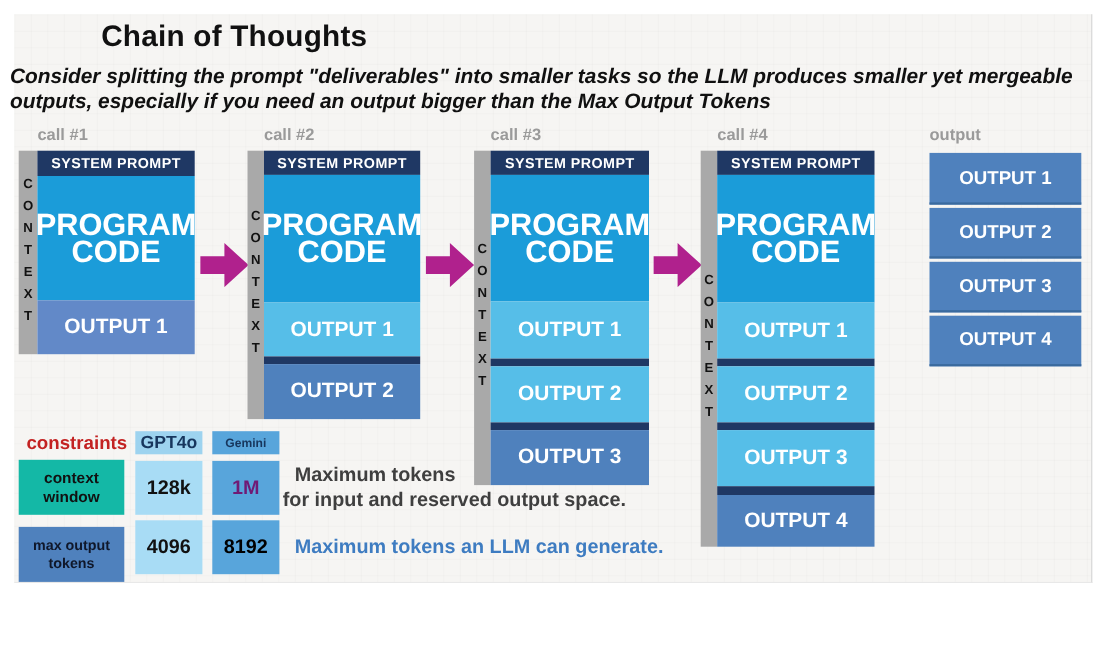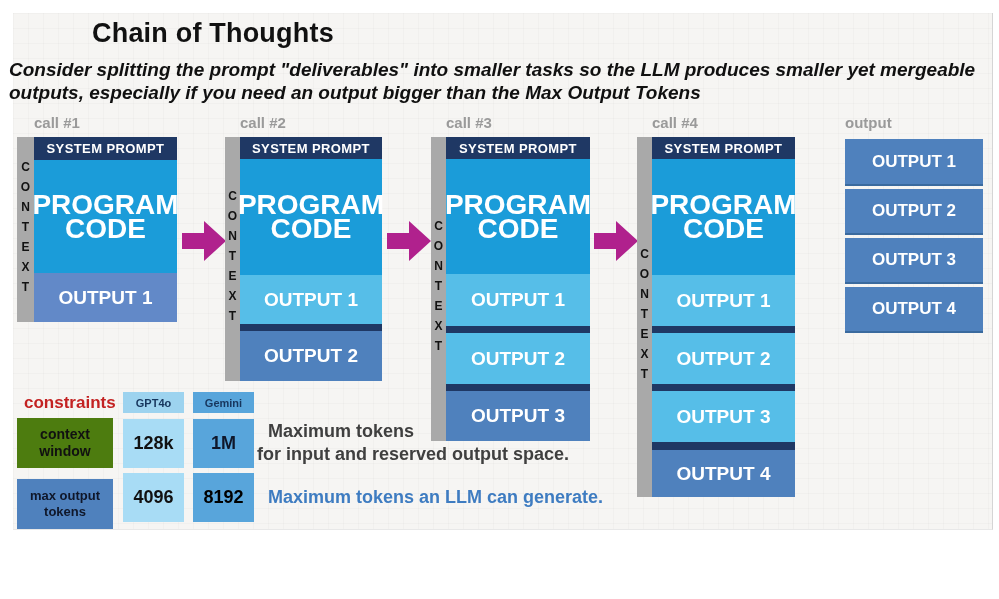--- a/index.html
+++ b/index.html
@@ -48,25 +48,25 @@
 
   .arrow { position:absolute; width:44px; height:40px; }
   .a1{left:182px;top:221px} .a2{left:387px;top:221px} .a3{left:594px;top:221px}
 
   .outcol { position:absolute; left:845px; top:139px; width:138px; display:flex; flex-direction:column; gap:3px; }
   .outblock { background:#4F81BD; border-bottom:2px solid #3A6A9E; color:#fff; font-size:17px; font-weight:bold; display:flex; align-items:center; justify-content:center; }
   .ob1{height:47px}.ob2{height:46px}.ob3{height:46px}.ob4{height:46px}
 
   .tbl-title { position:absolute; left:24px; top:393px; font-size:17px; font-weight:bold; color:#C32222; }
   .cell { position:absolute; display:flex; align-items:center; justify-content:center; text-align:center; font-weight:bold; }
-  .hdr-gpt  { left:123px; top:392px; width:61px; height:21px; background:#9DD3EF; font-size:11px; color:#17365D; }
+  .hdr-gpt  { left:123px; top:392px; width:61px; height:21px; background:#9DD3EF; font-size:16px; color:#17365D; }
   .hdr-gem  { left:193px; top:392px; width:61px; height:21px; background:#58A5DB; font-size:11px; color:#17365D; }
-  .rowlab-ctx { left:17px; top:418px; width:96px; height:50px; background:#4d7c0f; font-size:14px; line-height:17px; color:#111; padding:0 8px; }
+  .rowlab-ctx { left:17px; top:418px; width:96px; height:50px; background:#14b8a6; font-size:14px; line-height:17px; color:#111; padding:0 8px; }
   .val-128k { left:123px; top:419px; width:61px; height:49px; background:#A8DCF5; font-size:18px; color:#111; }
-  .val-1m   { left:193px; top:419px; width:61px; height:49px; background:#58A5DB; font-size:18px; color:#0f172a; }
+  .val-1m   { left:193px; top:419px; width:61px; height:49px; background:#58A5DB; font-size:18px; color:#701a75; }
   .rowlab-max { left:17px; top:448px; width:96px; height:50px; background:#4F81BD; font-size:13px; line-height:16px; color:#0f172a; padding:0 8px;margin-top:31px; }
   .val-4096 { left:123px; top:473px; width:61px; height:49px; background:#A8DCF5; font-size:18px; color:#111; }
   .val-8192 { left:193px; top:473px; width:61px; height:49px; background:#58A5DB; font-size:18px; color:#000000; }
 
   .note1a { position:absolute; left:268px; top:421px; font-size:18px; font-weight:bold; color:#3F3F3F; }
   .note1b { position:absolute; left:257px; top:444px; font-size:18px; font-weight:bold; color:#3F3F3F; }
   .note2  { position:absolute; left:268px; top:487px; font-size:18px; font-weight:bold; color:#3E7CC1; }
 </style>
 </head>
 <body>

